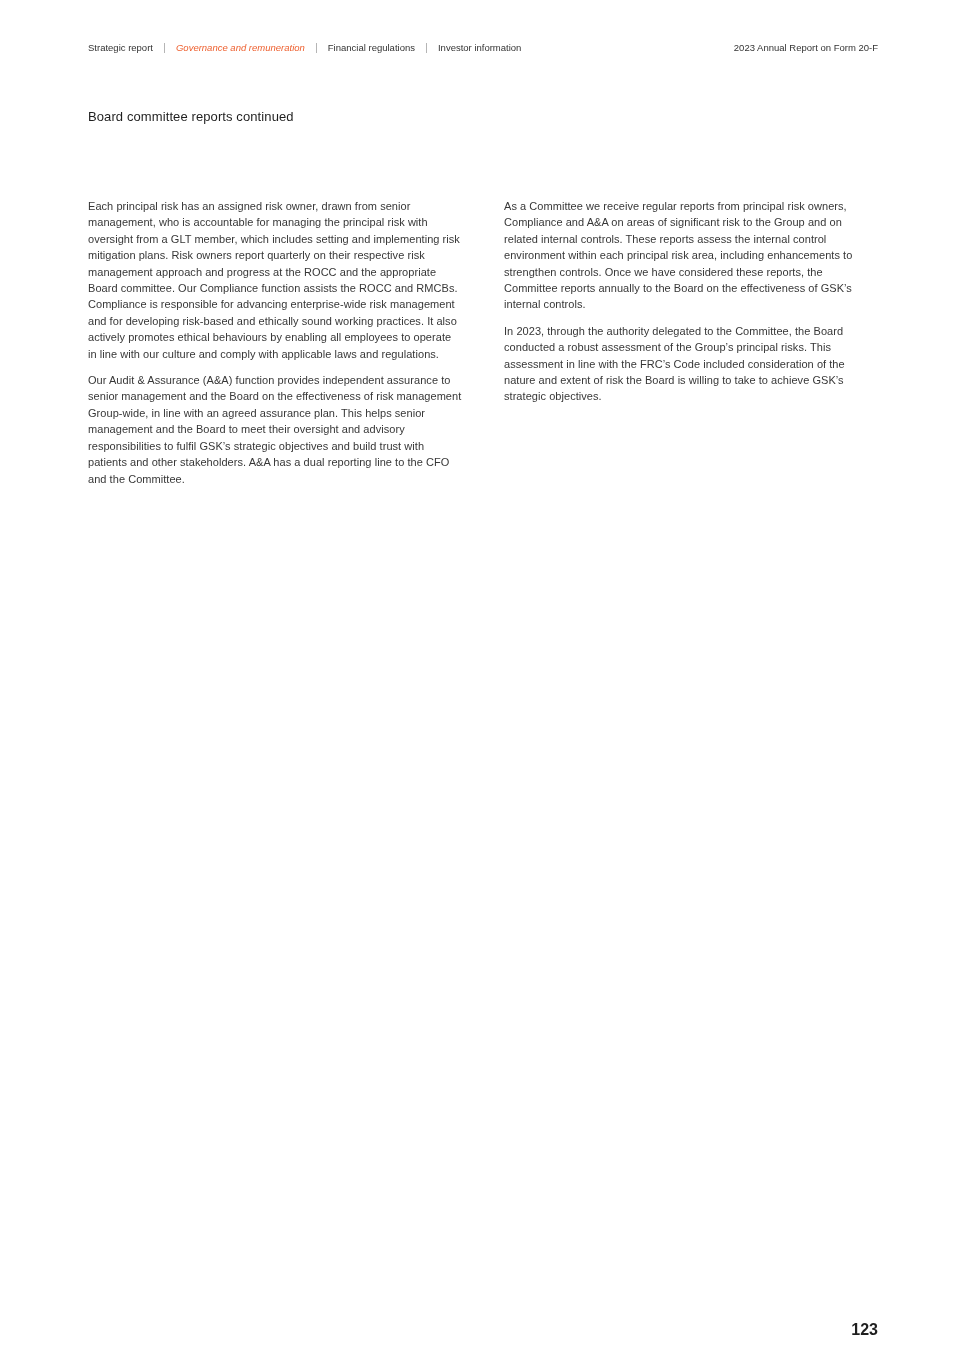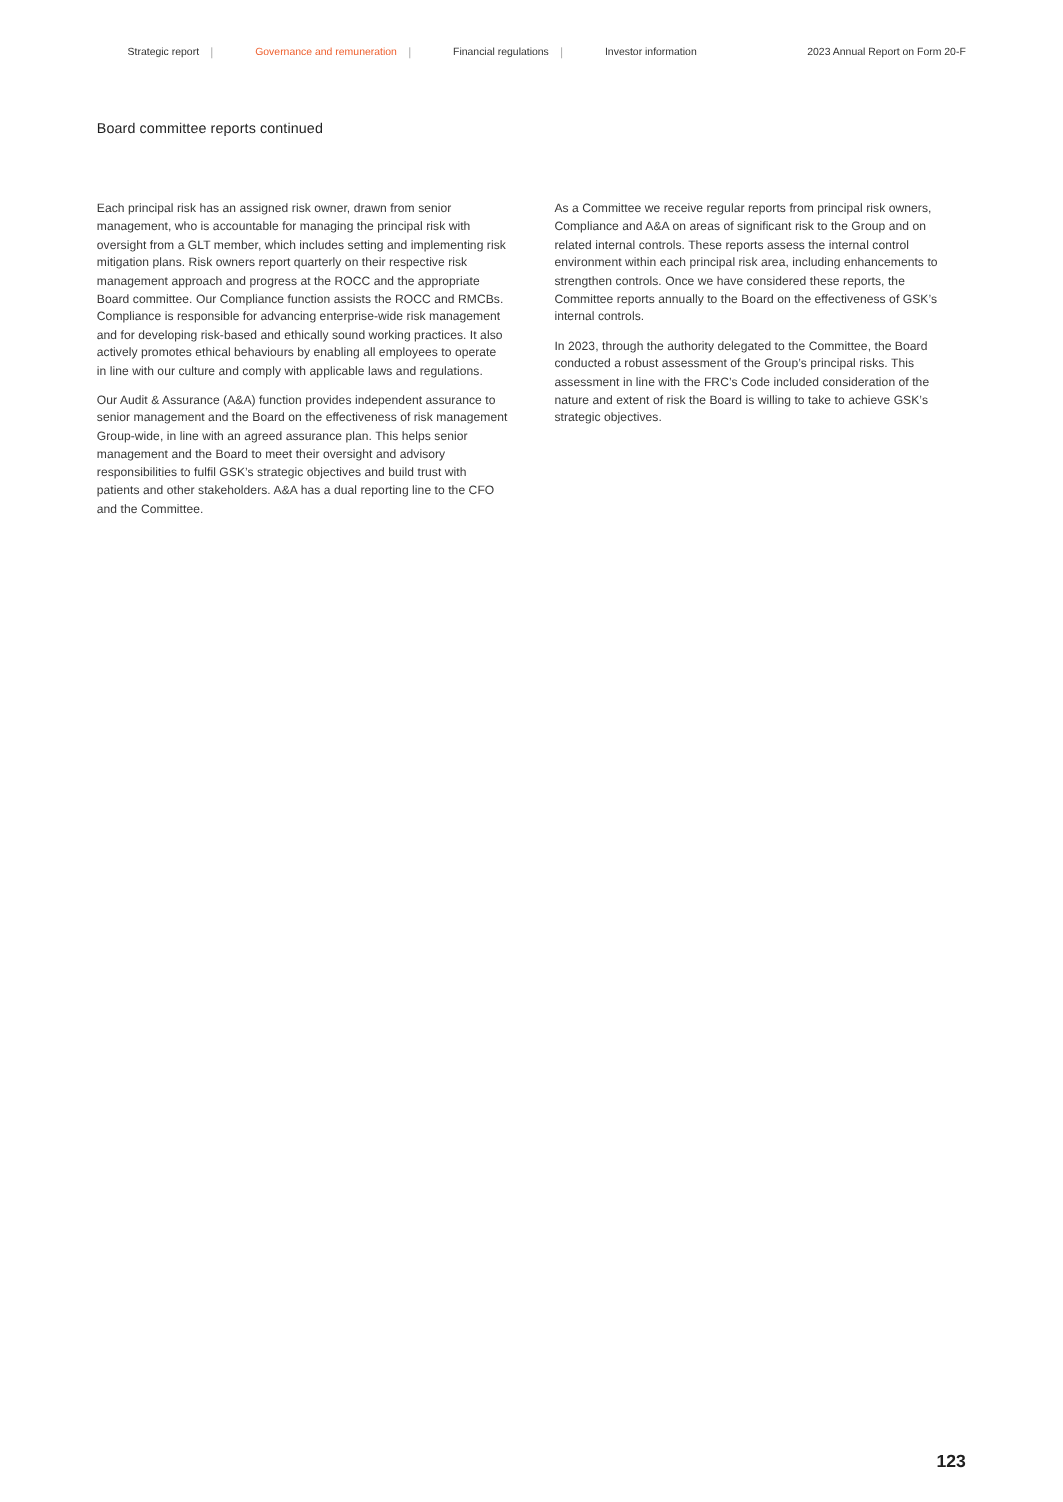--- a/index.html
+++ b/index.html
@@ -28,23 +28,22 @@
     color: #333333;
   }
   .nav {
     display: flex;
     align-items: center;
   }
   .nav-item {
     color: #333333;
     cursor: pointer;
     white-space: nowrap;
-    margin-left: 28px;
   }
-  .nav-item.active { color: var(--accent, #ee5f2e); }
+  .nav-item.active { color: var(--accent, #ee5f2e); font-style: italic; }
   .divider {
     width: 1px;
     height: 10px;
     background: #b5b5b5;
     margin: 0 11px;
     display: inline-block;
   }
   .report-title {
     color: #333333;
     white-space: nowrap;
@@ -53,21 +52,21 @@
   .title {
     margin-top: 56px;
     font-size: 13px;
     font-weight: 500;
     color: #1f1f1f;
     letter-spacing: 0.1px;
   }
   .columns {
     display: flex;
     gap: 42px;
-    margin-top: 58px;
+    margin-top: 74px;
   }
   .col {
     width: 381.5px;
     font-size: 11px;
     line-height: 16.4px;
     color: #373737;
     letter-spacing: 0.05px;
   }
   .col p + p { margin-top: 10px; }
   .page-number {

